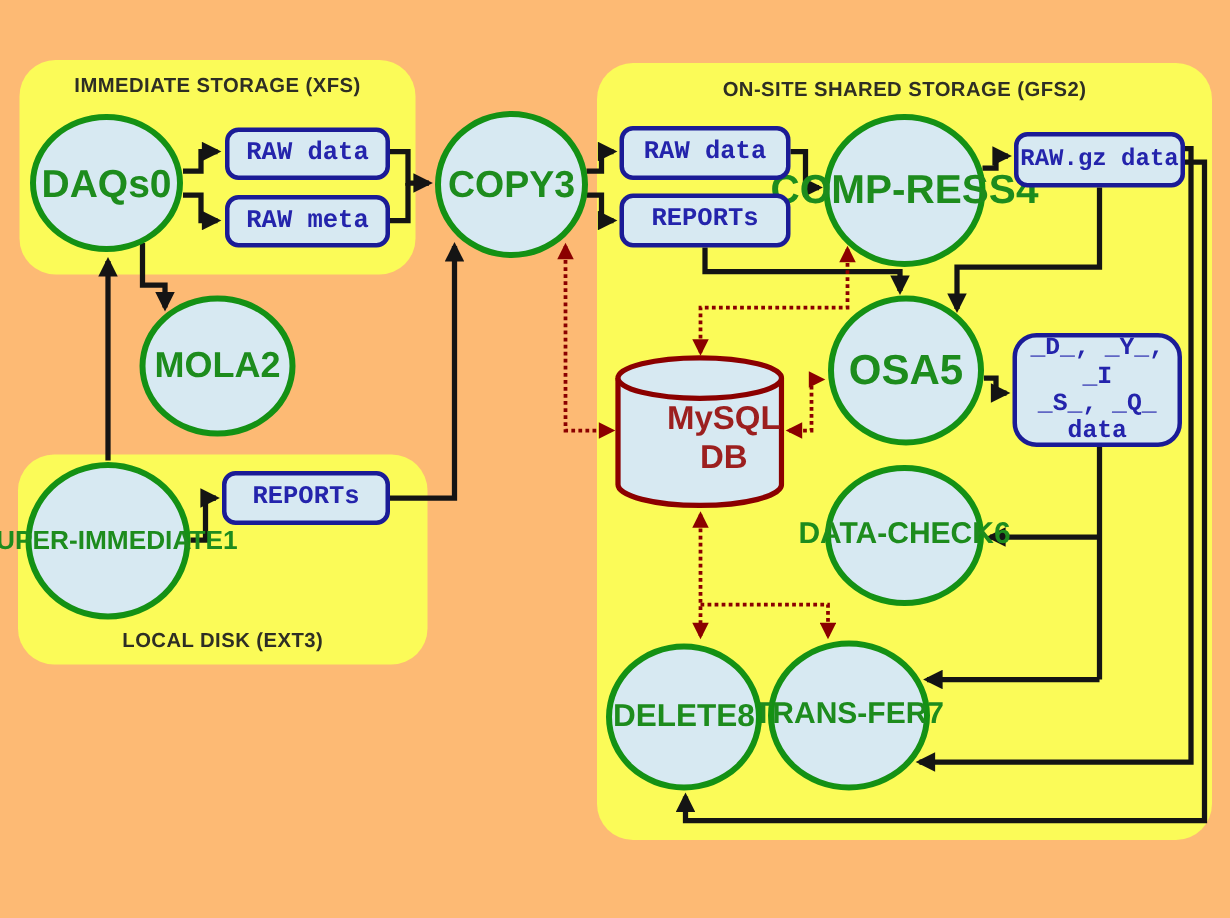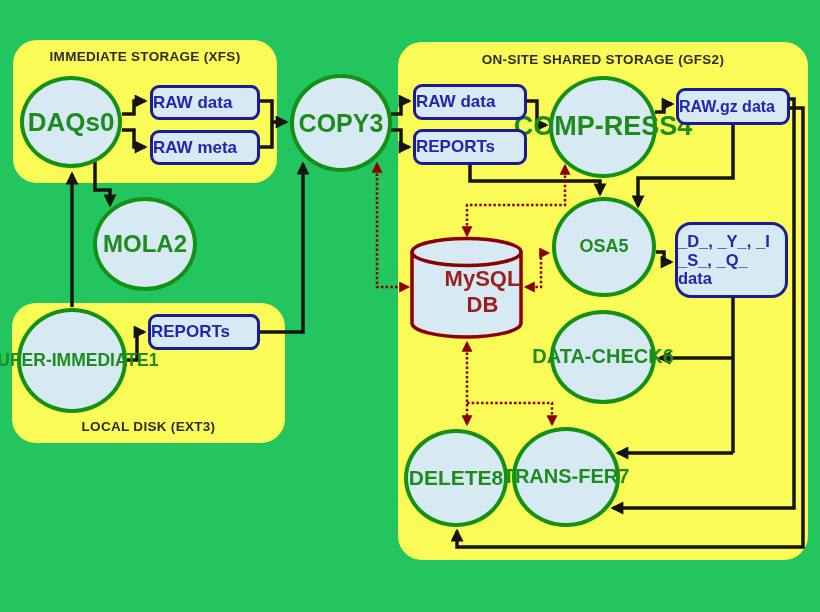--- a/index.html
+++ b/index.html
@@ -1,39 +1,39 @@
 <!DOCTYPE html>
 <html><head>
 <meta charset="utf-8">
 <style>
   html,body{margin:0;padding:0;}
   .canvas{
     position:relative; width:820px; height:612px;
-    background:#22c55e; overflow:hidden;
+    background:#fdba74; overflow:hidden;
     font-family:"Liberation Sans", sans-serif;
   }
   .region{ position:absolute; background:#fbfb58; border-radius:24px; z-index:1; }
   .region-label{
     position:absolute; width:100%; text-align:center;
     font-weight:bold; font-size:13.5px; color:#2e2e24; letter-spacing:.3px;
   }
   .wires{ position:absolute; left:0; top:0; z-index:2; }
   .node{
     position:absolute; box-sizing:border-box;
     border:4px solid #149114; border-radius:50%;
     background:#d7e9f2; color:#1d8c1d;
     display:flex; flex-direction:row; align-items:center; justify-content:center;
     font-weight:bold; text-align:center; line-height:1.08; z-index:3;
   }
   .box{
     position:absolute; box-sizing:border-box;
     border:3.5px solid #1b1b96; border-radius:9px;
     background:#d7e9f2; color:#2424ac;
-    display:flex; flex-direction:column; align-items:flex-start; justify-content:center;
-    font-weight:bold; text-align:center; line-height:1.12; z-index:3;
+    display:flex; flex-direction:column; align-items:center; justify-content:center;
+    font-weight:bold; text-align:center; line-height:1.12; z-index:3;font-family:Liberation Mono, monospace;
   }
   .db{ position:absolute; z-index:3; }
   .db-text{
     position:absolute; left:16px; top:30px; width:100%; text-align:center;
     color:#9c1f1f; font-weight:bold; font-size:22px; line-height:1.18;
   }
 </style>
 </head>
 <body>
 
@@ -111,21 +111,21 @@
     <span>COPY</span>
     <span>3</span>
   </div>
 
   <div class="node" style="left:549px;top:76px;width:108px;height:102px;font-size:27px;">
     <span>COMP-</span>
     <span>RESS</span>
     <span>4</span>
   </div>
 
-  <div class="node" style="left:552px;top:197px;width:104px;height:100px;font-size:18px;">
+  <div class="node" style="left:552px;top:197px;width:104px;height:100px;font-size:28px;">
     <span>OSA</span>
     <span>5</span>
   </div>
 
   <div class="node" style="left:550px;top:310px;width:106px;height:94px;font-size:20px;">
     <span>DATA-</span>
     <span>CHECK</span>
     <span>6</span>
   </div>
 

